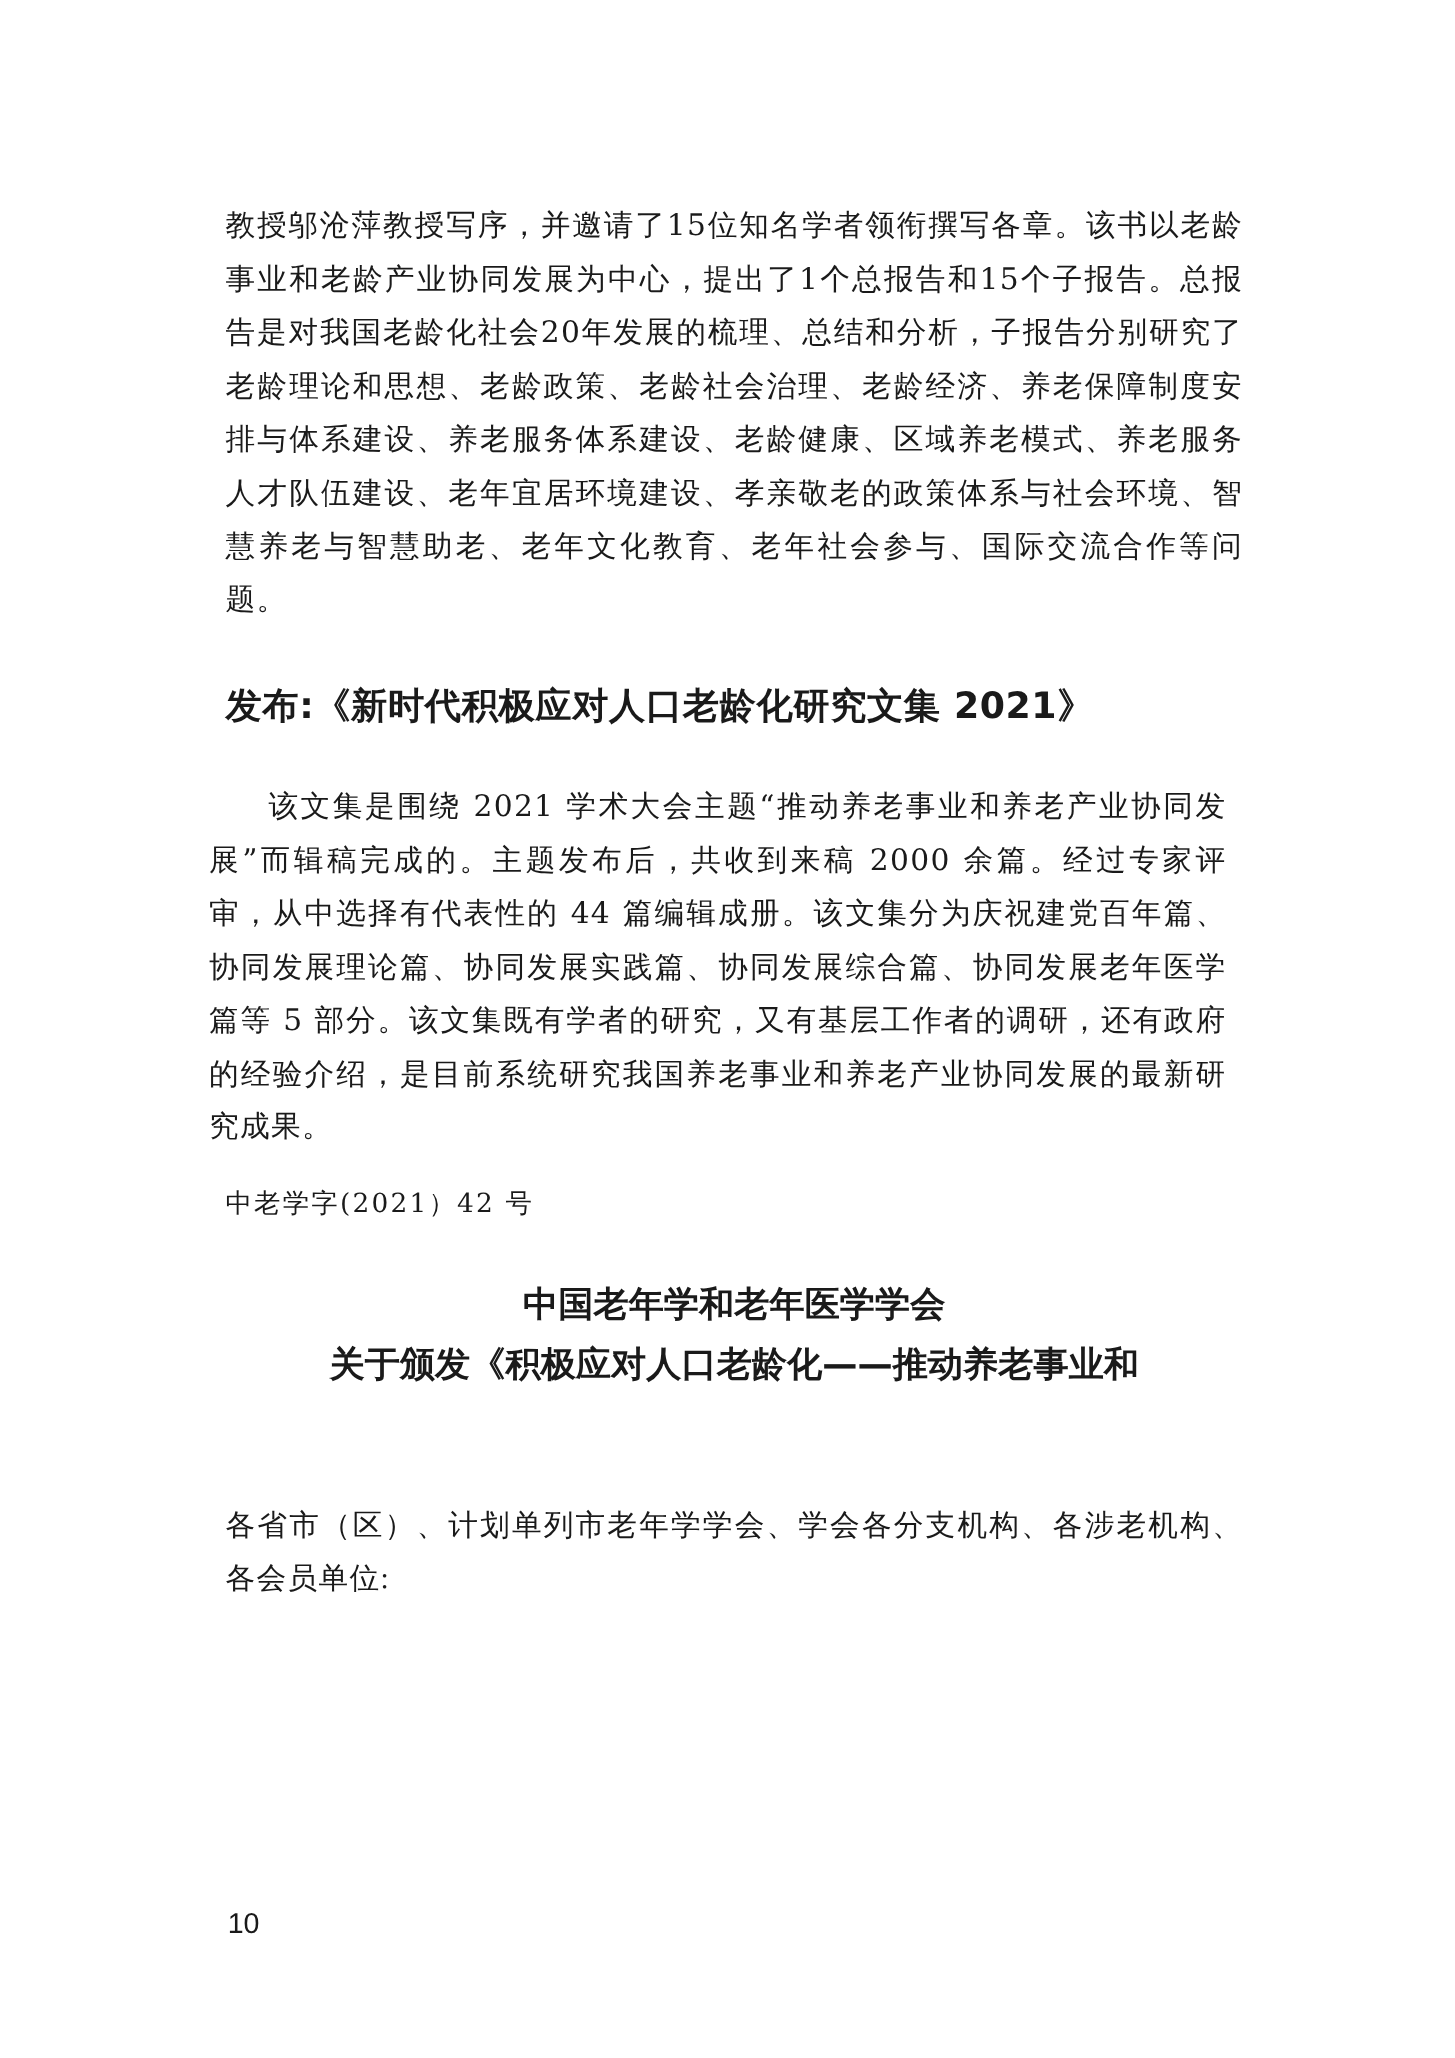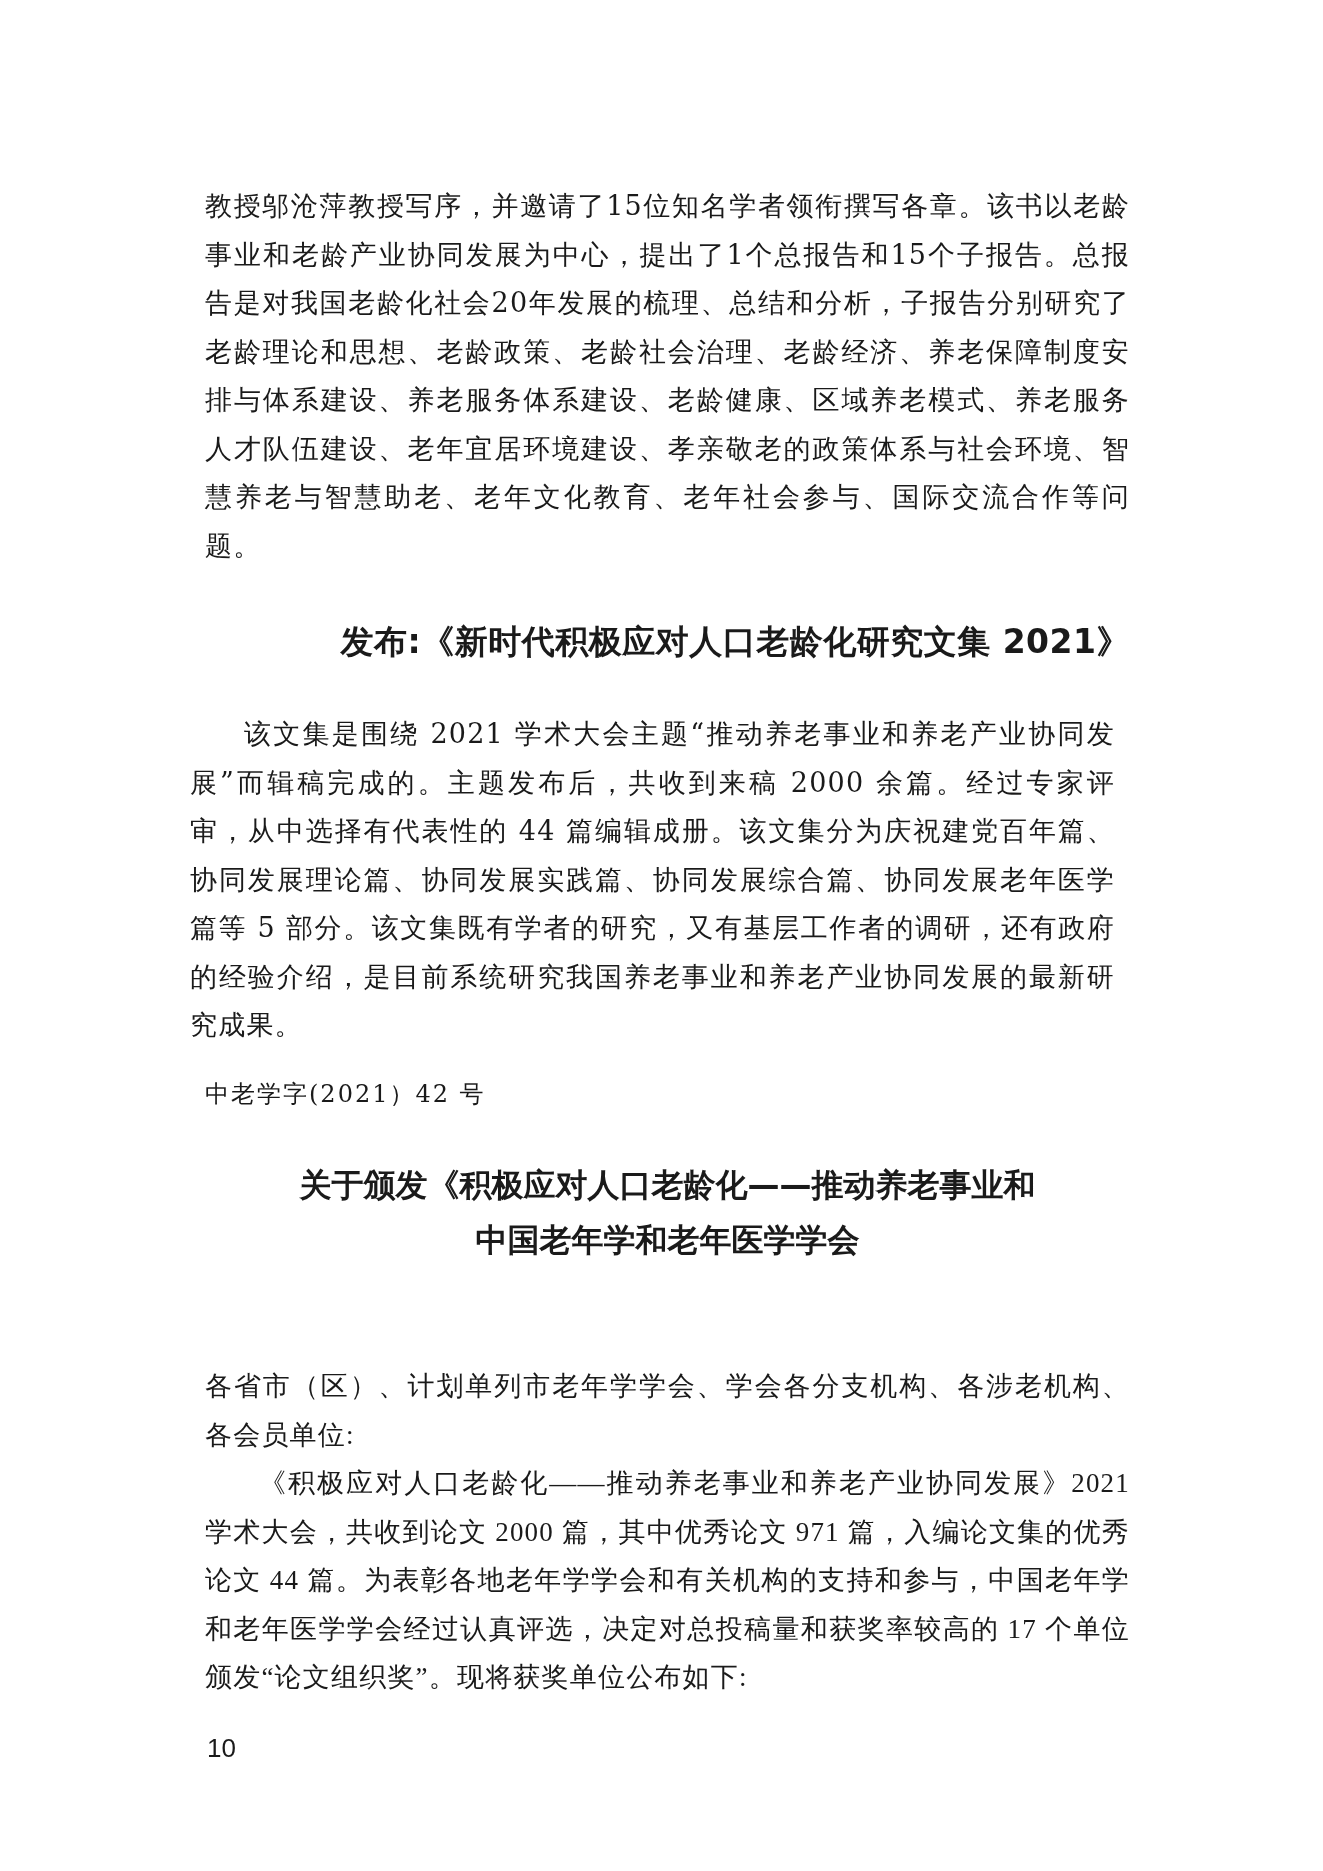--- a/index.html
+++ b/index.html
@@ -28,21 +28,21 @@
     text-justify: inter-character;
     letter-spacing: 1.2px;
     margin: 0;
   }
   .indent { text-indent: 54px; }
   .section-title {
     position: absolute;
     left: 205px;
     width: 925px;
     top: 620px;
-    text-align: right;
+    text-align: left;
     font-family: "DejaVu Sans", "Liberation Sans", sans-serif;
     font-weight: bold;
     font-size: 33px;
     letter-spacing: 0.5px;
     margin: 0;
   }
   .block2 {
     position: absolute;
     left: 190px;
     top: 710px;
@@ -96,22 +96,21 @@
 
 <h2 class="section-title">发布:《新时代积极应对人口老龄化研究文集 2021》</h2>
 
 <div class="block2">
   <p class="para indent">该文集是围绕 2021 学术大会主题“推动养老事业和养老产业协同发展”而辑稿完成的。主题发布后，共收到来稿 2000 余篇。经过专家评审，从中选择有代表性的 44 篇编辑成册。该文集分为庆祝建党百年篇、协同发展理论篇、协同发展实践篇、协同发展综合篇、协同发展老年医学篇等 5 部分。该文集既有学者的研究，又有基层工作者的调研，还有政府的经验介绍，是目前系统研究我国养老事业和养老产业协同发展的最新研究成果。</p>
 </div>
 
 <p class="doc-number">中老学字(2021）42 号</p>
 
 <h1 class="doc-title">
+  <span>中国老年学和老年医学学会</span>
   <span>关于颁发《积极应对人口老龄化——推动养老事业和</span>
-  <span>中国老年学和老年医学学会</span>
 </h1>
 
 <div class="block3">
   <p class="para">各省市（区）、计划单列市老年学学会、学会各分支机构、各涉老机构、各会员单位:</p>
-  <p class="para indent">《积极应对人口老龄化——推动养老事业和养老产业协同发展》2021 学术大会，共收到论文 2000 篇，其中优秀论文 971 篇，入编论文集的优秀论文 44 篇。为表彰各地老年学学会和有关机构的支持和参与，中国老年学和老年医学学会经过认真评选，决定对总投稿量和获奖率较高的 17 个单位颁发“论文组织奖”。现将获奖单位公布如下:</p>
 </div>
 
 <p class="page-number">10</p>
 
 </body></html>

